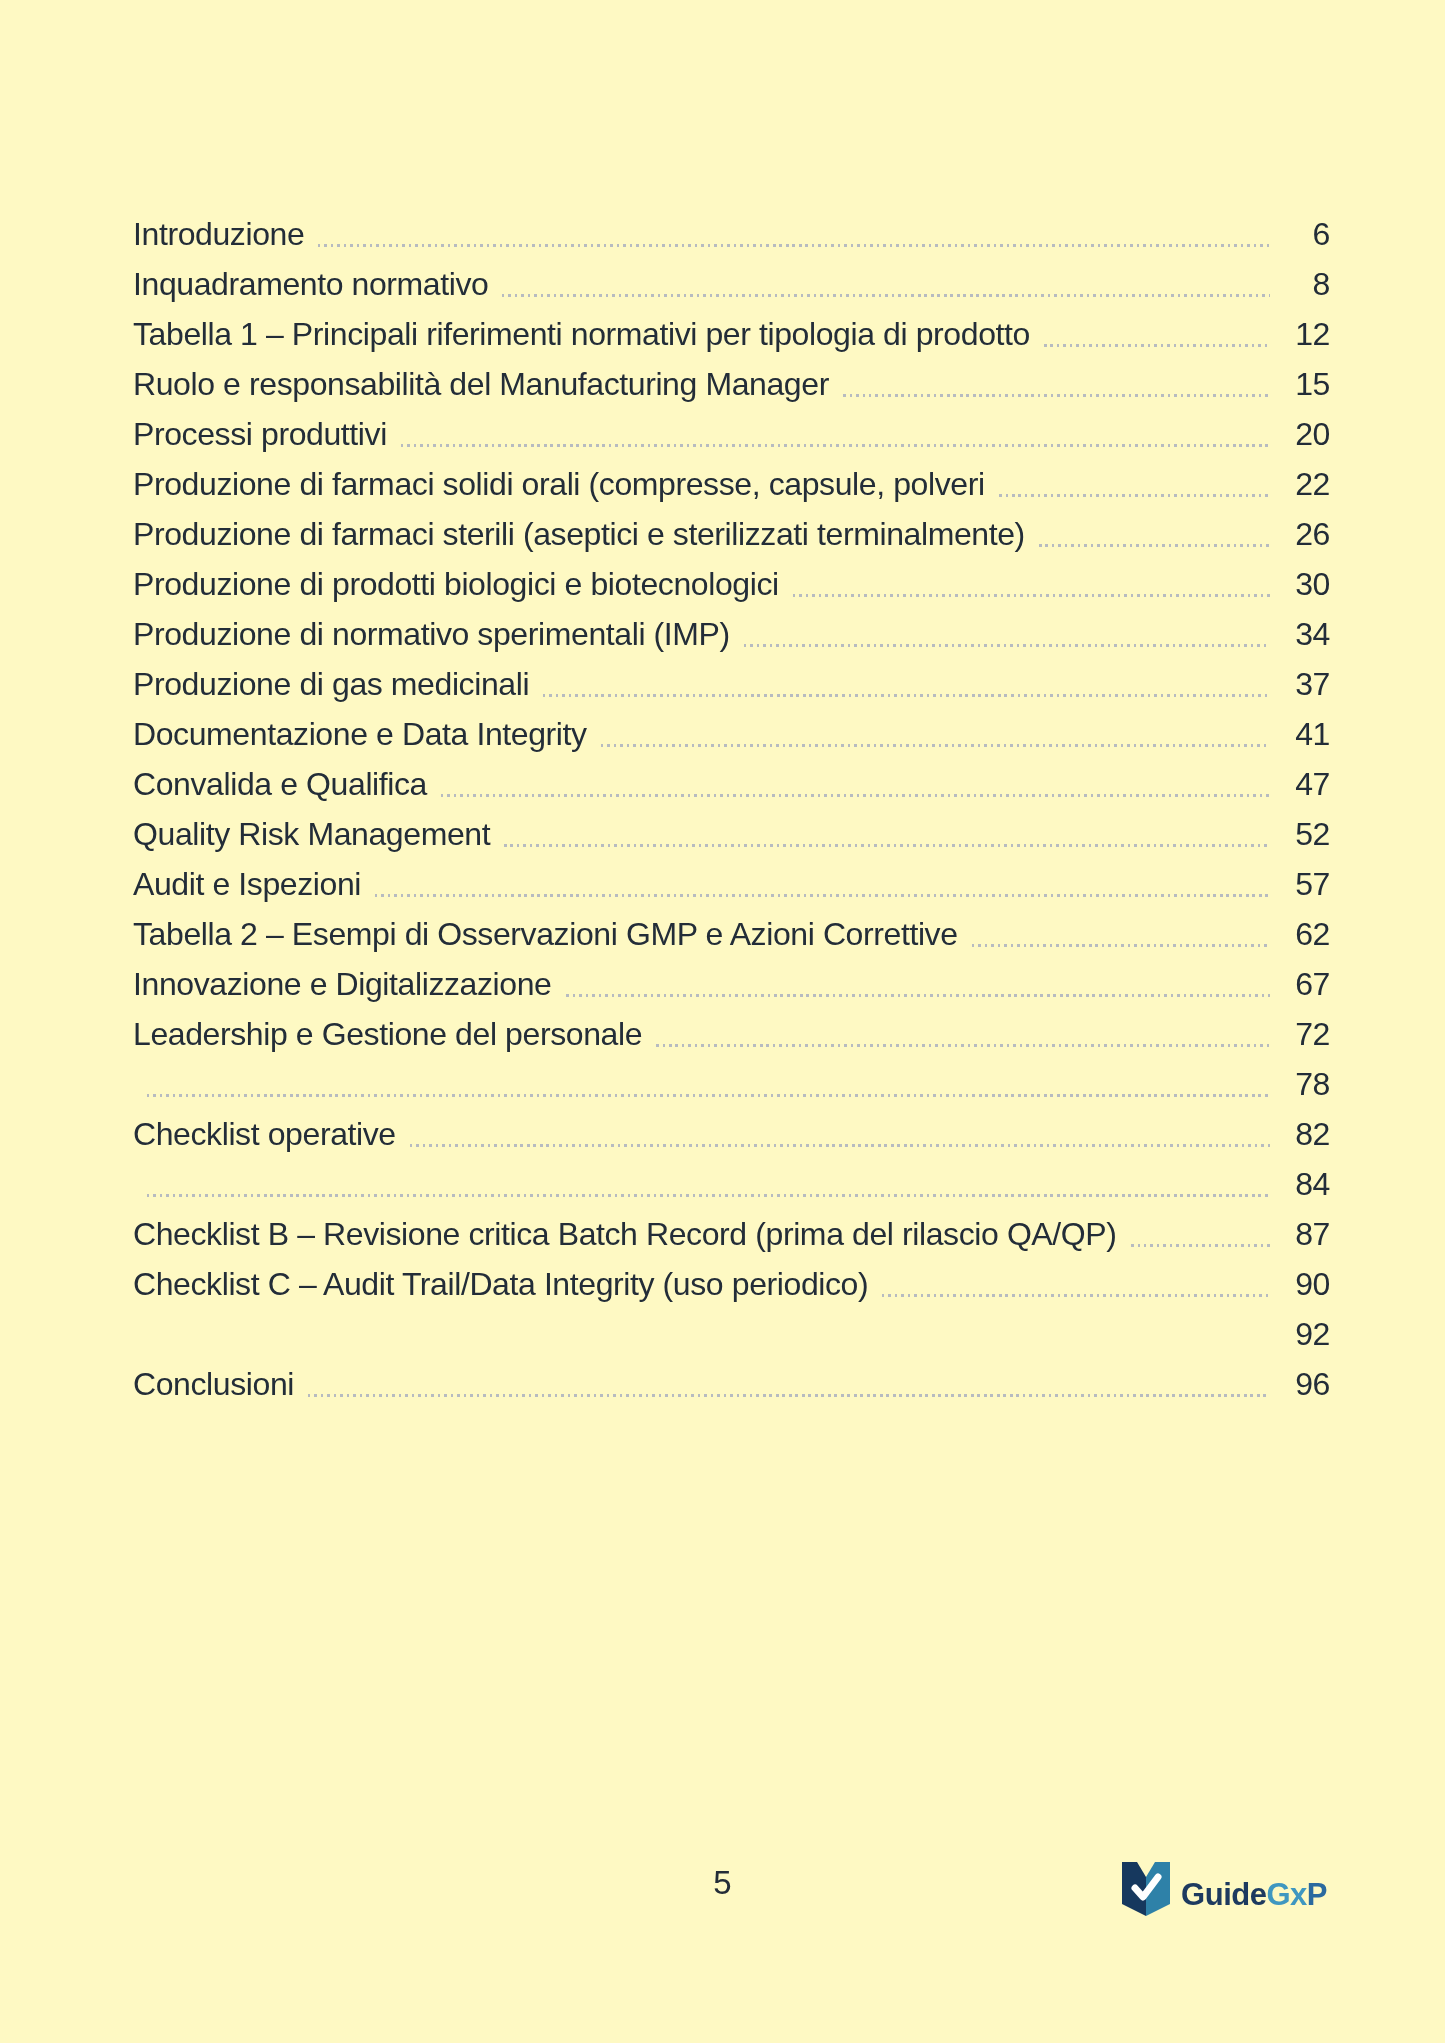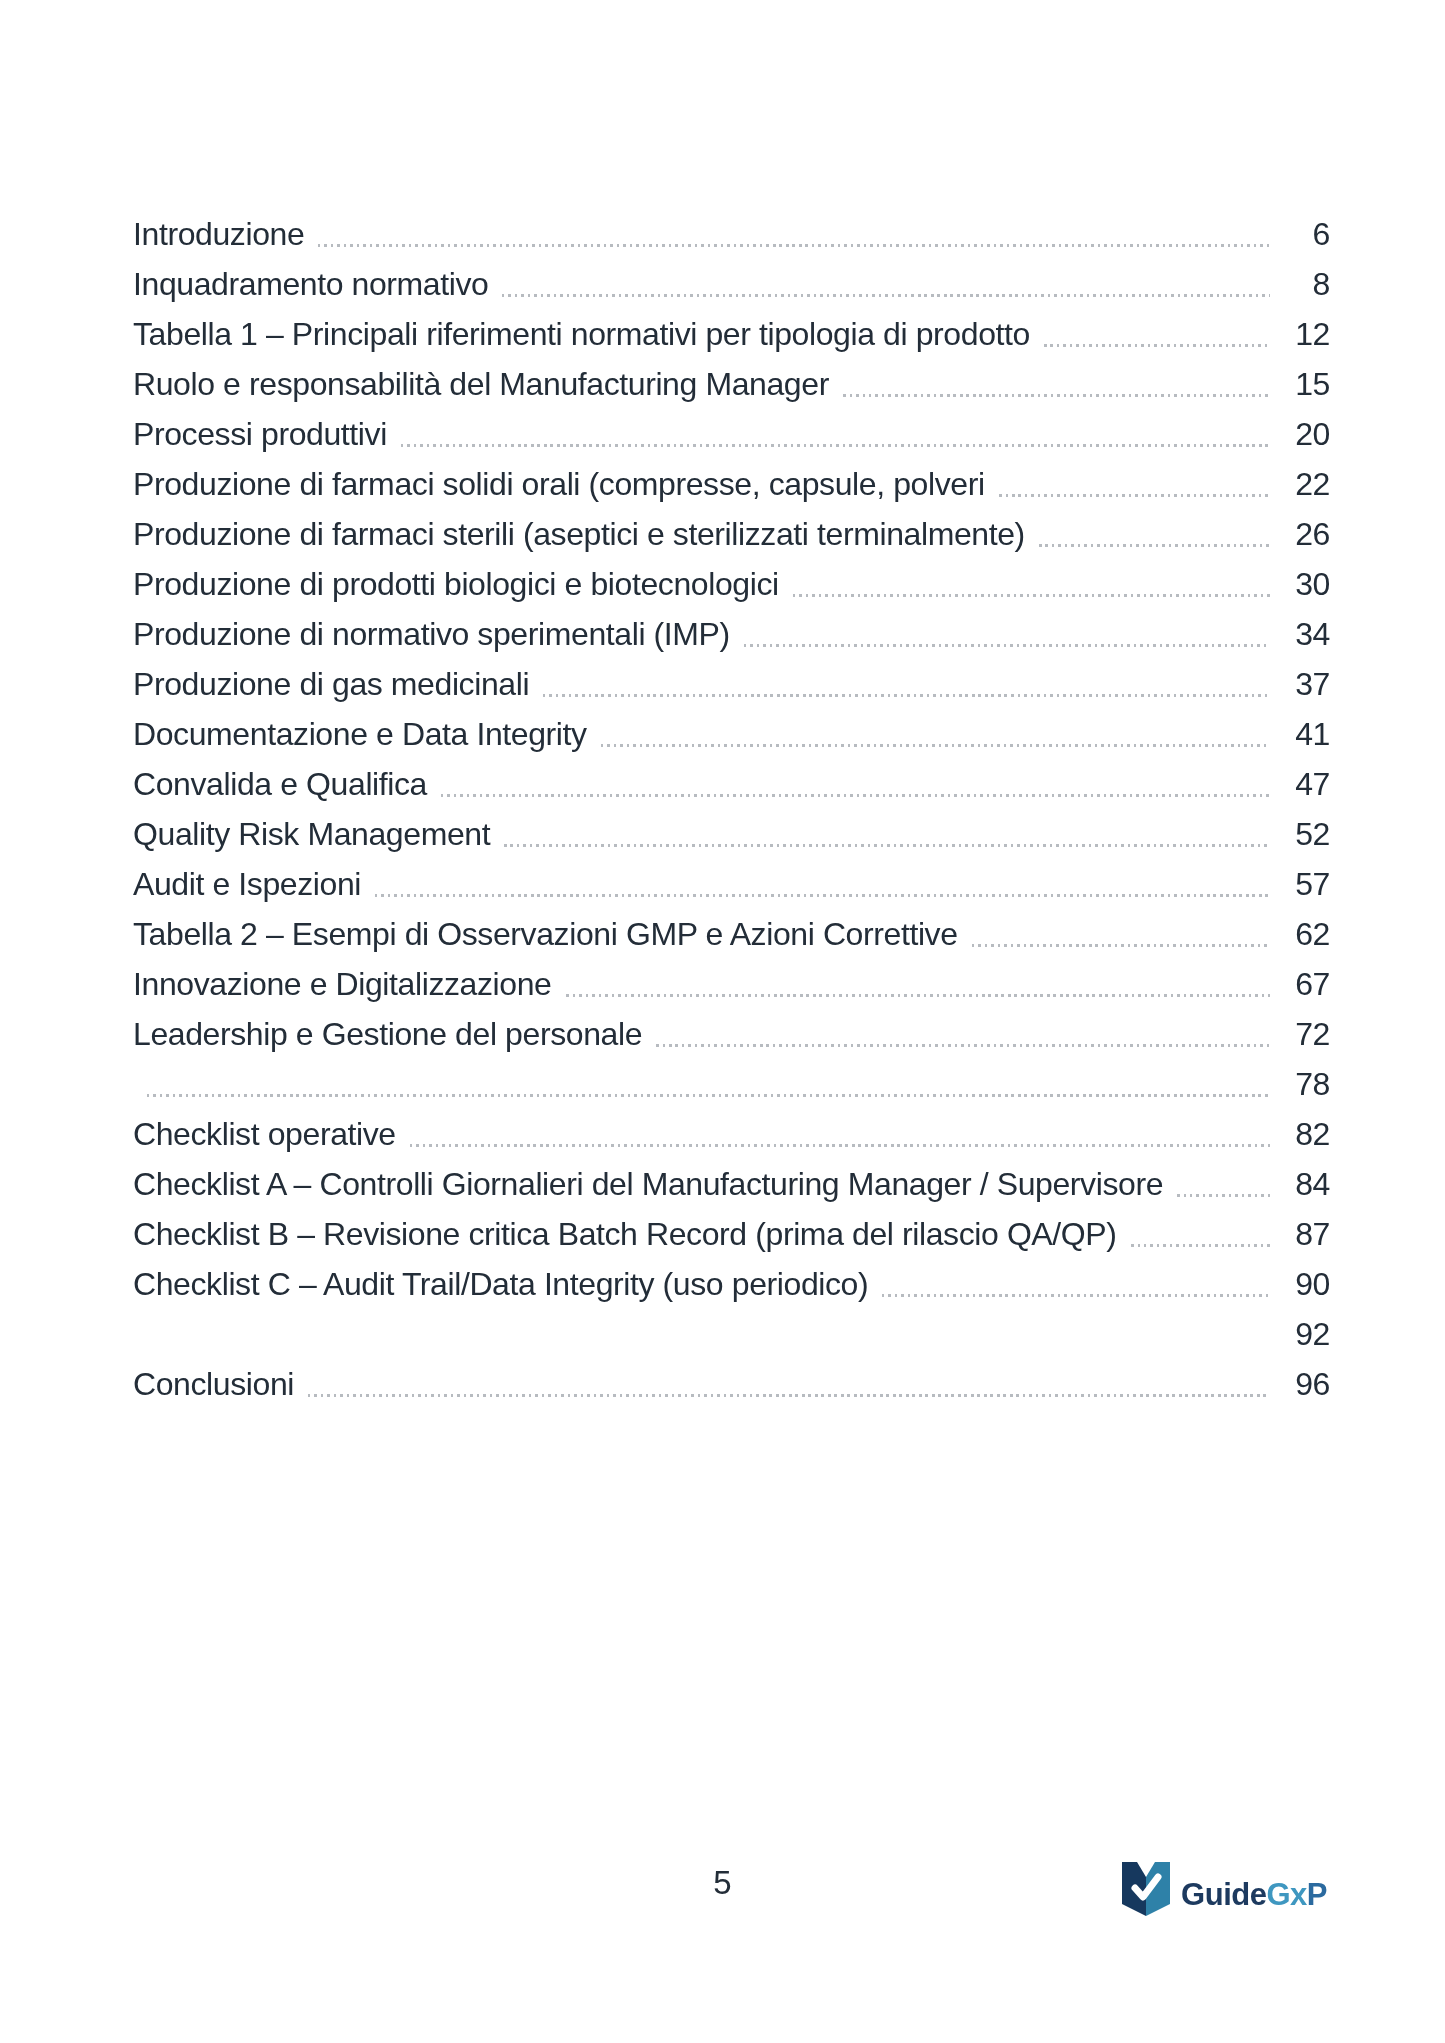--- a/index.html
+++ b/index.html
@@ -8,21 +8,21 @@
     --logo-navy:#1d3a5f;
     --logo-teal:#3f97c0;
     --logo-p:#2b6a9f;
     --icon-left:#16385e;
     --icon-right:#2e81a8;
   }
   html,body{margin:0;padding:0;background:#e9e9e9;}
   .page{
     position:relative;
     width:1445px;height:2043px;
-    background:#ffffff;
+    background:#fef9c3;
     overflow:hidden;
     font-family:"Liberation Sans","DejaVu Sans",sans-serif;
     color:var(--text);
   }
   
   .toc{
     position:absolute;
     left:133px; top:214px;
     width:1197px;
   }
@@ -194,21 +194,20 @@
       <span class="toc-page">78</span>
     </div>
 
     <div class="toc-row">
       <span class="toc-title">Checklist operative</span>
       <span class="toc-leader"></span>
       <span class="toc-page">82</span>
     </div>
 
     <div class="toc-row">
-      <span class="toc-title">Checklist A – Controlli Giornalieri del Manufacturing Manager / Supervisore</span>
       <span class="toc-leader"></span>
       <span class="toc-page">84</span>
     </div>
 
     <div class="toc-row">
       <span class="toc-title">Checklist B – Revisione critica Batch Record (prima del rilascio QA/QP)</span>
       <span class="toc-leader"></span>
       <span class="toc-page">87</span>
     </div>
 

